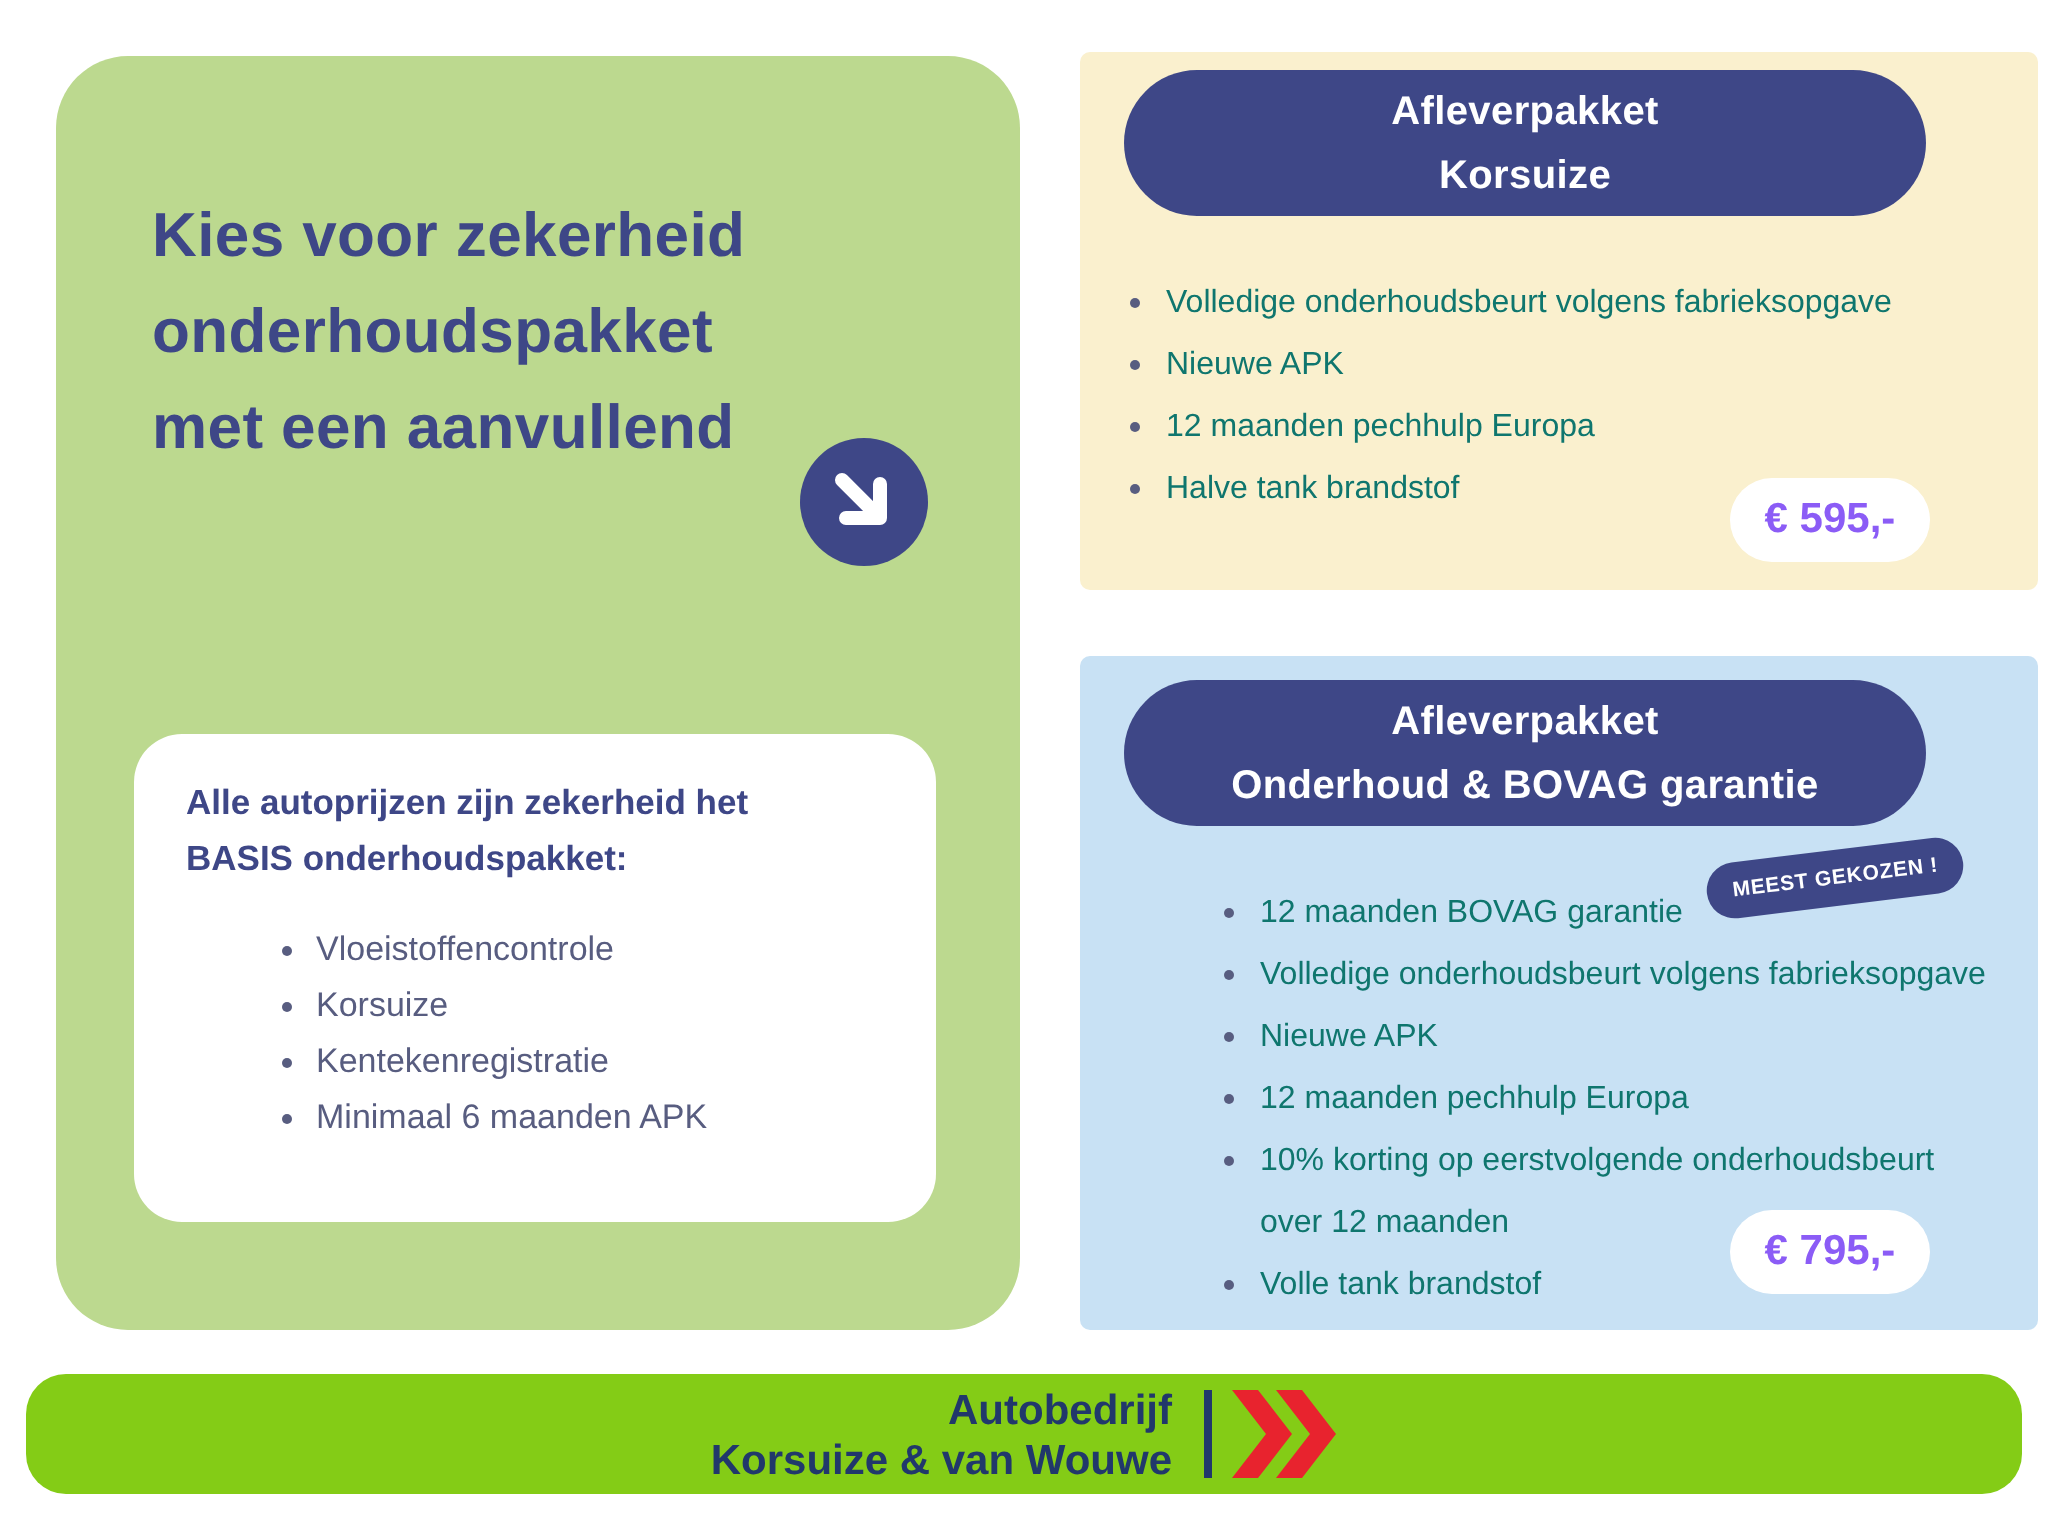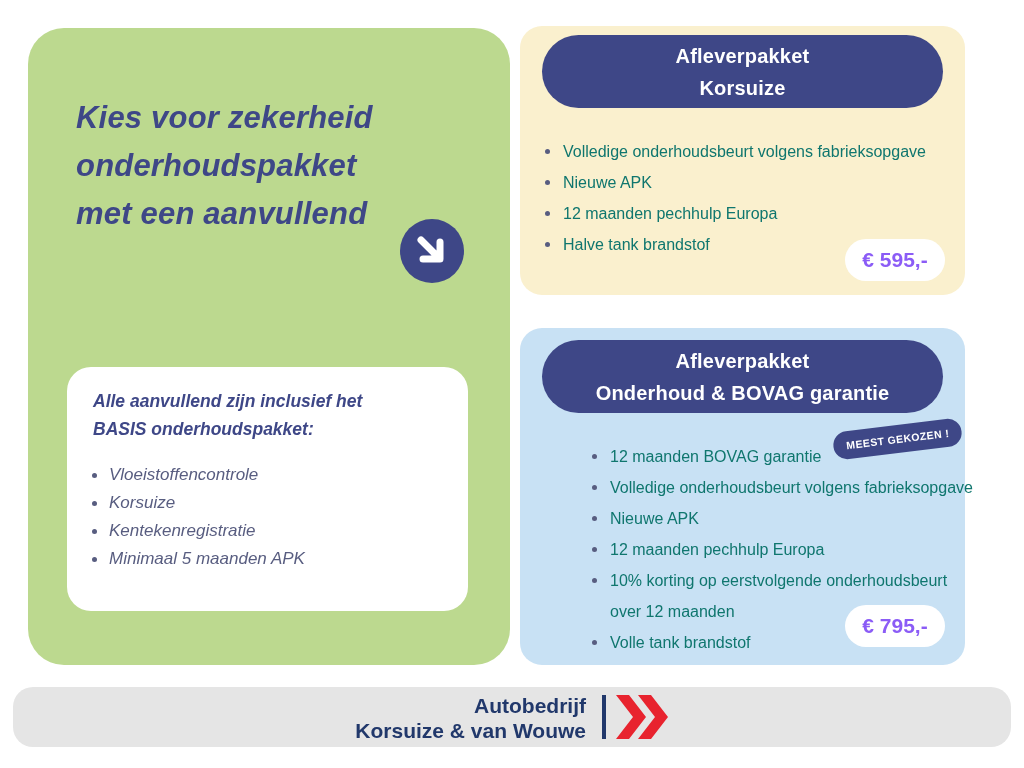--- a/index.html
+++ b/index.html
@@ -1,40 +1,40 @@
 <!DOCTYPE html>
 <html><head>
 <meta charset="utf-8">
 <style>
   * { margin:0; padding:0; box-sizing:border-box; }
   html,body { width:1024px; height:768px; background:#ffffff;
               font-family:"Liberation Sans", sans-serif; position:relative; overflow:hidden; }
 
   
   .hero-card { position:absolute; left:28px; top:28px; width:482px; height:637px;
-               background:#bcd98f; border-radius:36px;font-style:italic; }
+               background:#bcd98f; border-radius:36px; }
   .hero-title { position:absolute; left:48px; top:66px; font-size:31px; font-weight:bold;
                 color:#3e4787; line-height:48px; letter-spacing:.2px; }
   .hero-title span { display:block; }
   .arrow-circle { position:absolute; left:372px; top:191px; width:64px; height:64px;
                   border-radius:50%; background:#3e4787; display:flex;
                   align-items:center; justify-content:center; }
 
   .basis-card { position:absolute; left:39px; top:339px; width:401px; height:244px;
                 background:#ffffff; border-radius:24px; }
   .basis-heading { margin:20px 20px 0 26px; font-size:17.5px; font-weight:bold;
                    color:#3e4787; line-height:28px; }
   .basis-heading span { display:block; }
-  .basis-list { list-style:none; margin-top:18px; padding-left:42px; }
+  .basis-list { list-style:none; margin-top:18px; padding-left:91px; }
   .basis-list li { position:relative; font-size:17px; line-height:28px; color:#585d80; }
   .basis-list li::before { content:""; position:absolute; left:-17px; top:11.5px;
                            width:5px; height:5px; border-radius:50%; background:#585d80; }
 
   
-  .package-card { position:absolute; left:520px; width:445px; border-radius:22px; }
+  .package-card { position:absolute; left:540px; width:479px; border-radius:5px; }
   .package-card.cream { top:26px;  height:269px; background:#faf0ce; }
   .package-card.blue  { top:328px; height:337px; background:#c8e1f4; }
 
   .pill-header { position:absolute; left:22px; width:401px; height:73px;
                  background:#3e4787; border-radius:40px; display:flex; flex-direction:column;
                  align-items:center; justify-content:center; }
   .package-card.cream .pill-header { top:9px; }
   .package-card.blue  .pill-header { top:12px; }
   .pill-header span { display:block; color:#ffffff; font-weight:bold; font-size:20px;
                       line-height:32px; text-align:center; letter-spacing:.2px; }
@@ -52,21 +52,21 @@
                 font-size:21px; font-weight:bold; color:#8b5cf6; }
   .package-card.cream .price-pill { top:213px; }
   .package-card.blue  .price-pill { top:277px; }
 
   .best-badge { position:absolute; left:313px; top:97px; background:#3e4787; color:#ffffff;
                 font-size:10.5px; font-weight:bold; letter-spacing:.4px; padding:8px 13px;
                 border-radius:15px; transform:rotate(-7deg); white-space:nowrap; }
 
   
   .footer-bar { position:absolute; left:13px; top:687px; width:998px; height:60px;
-                background:#e5e5e5; border-radius:20px; }
+                background:#84cc16; border-radius:20px; }
   .footer-company { position:absolute; left:0; top:6px; width:573px; text-align:right;
                     font-size:21px; font-weight:bold; color:#21386b; line-height:25px; }
   .footer-company span { display:block; }
   .footer-divider { position:absolute; left:589px; top:8px; width:4px; height:44px;
                     background:#21386b; }
   .footer-logo { position:absolute; left:603px; top:8px; }
 </style>
 </head>
 <body>
 
@@ -78,28 +78,28 @@
   </div>
 
   <div class="arrow-circle">
     <svg width="64" height="64" viewBox="0 0 64 64">
       <path d="M21 21 L39 39 M40 40 L40 23 M40 40 L23 40" stroke="#ffffff" stroke-width="7" fill="none" stroke-linecap="round" stroke-linejoin="round"></path>
     </svg>
   </div>
 
   <div class="basis-card">
     <div class="basis-heading">
-      <span>Alle aanvullend zijn inclusief het</span>
+      <span>Alle autoprijzen zijn zekerheid het</span>
       <span>BASIS onderhoudspakket:</span>
     </div>
     <ul class="basis-list">
       <li>Vloeistoffencontrole</li>
       <li>Korsuize</li>
       <li>Kentekenregistratie</li>
-      <li>Minimaal 5 maanden APK</li>
+      <li>Minimaal 6 maanden APK</li>
     </ul>
   </div>
 </div>
 
 <div class="package-card cream">
   <div class="pill-header">
     <span>Afleverpakket</span>
     <span>Korsuize</span>
   </div>
   <ul class="package-list">

